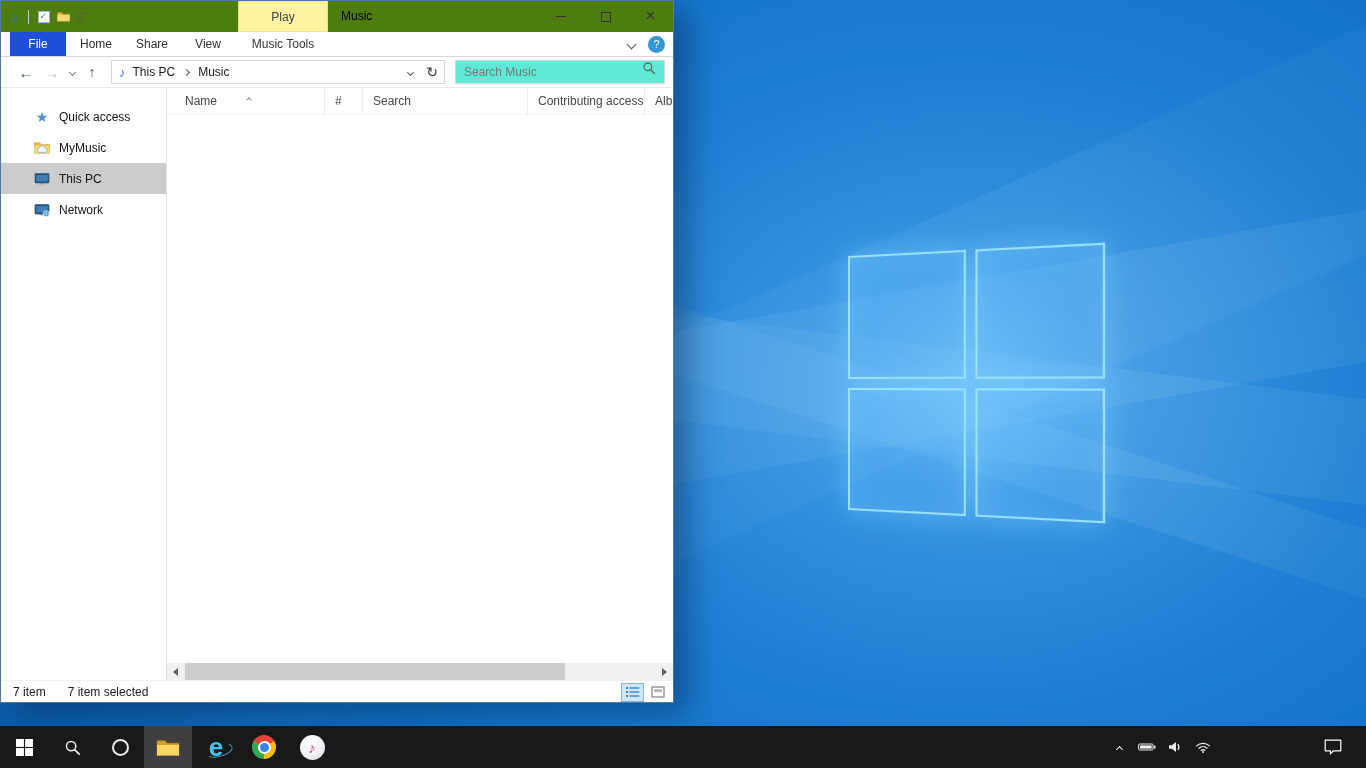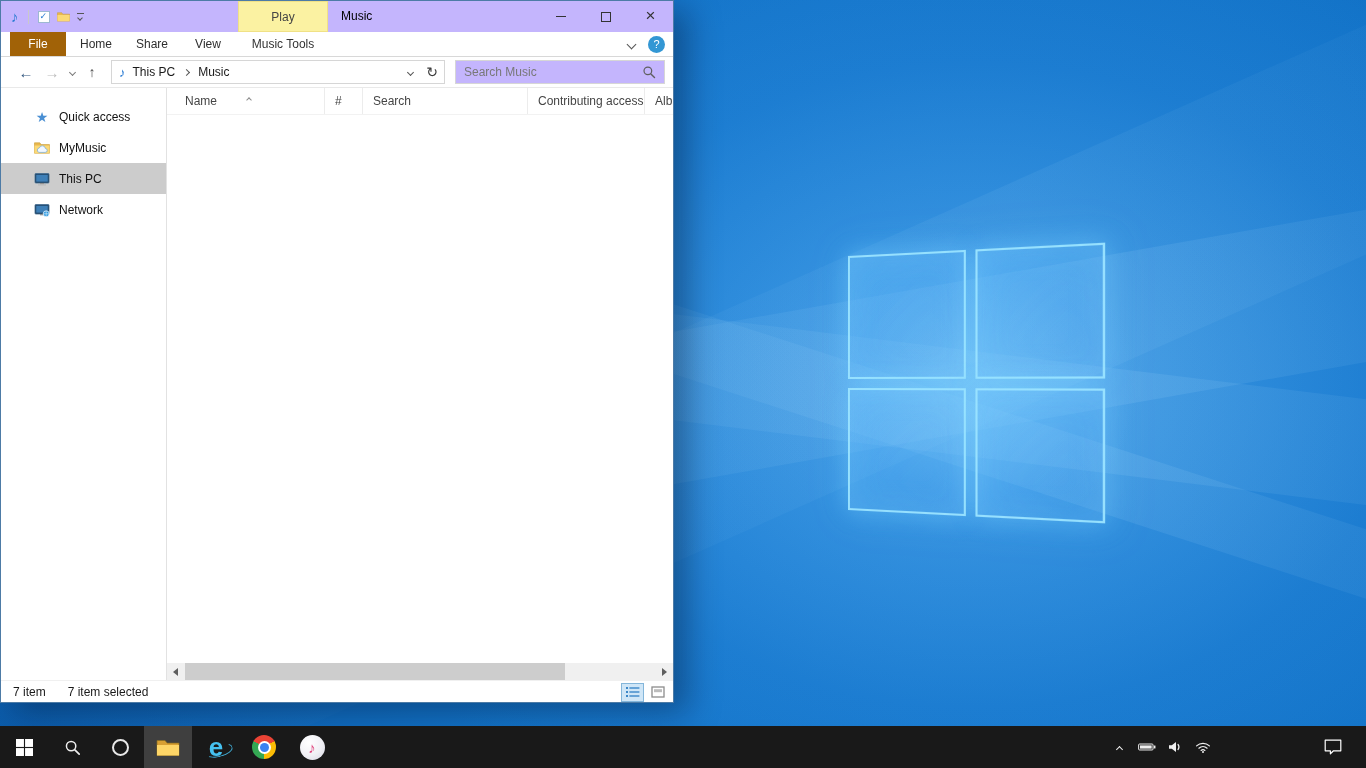--- a/index.html
+++ b/index.html
@@ -34,42 +34,42 @@
   .pane{border:2px solid rgba(155,228,255,.95);
     background:linear-gradient(135deg, rgba(95,185,250,.32), rgba(70,150,230,.10));
     box-shadow:0 0 22px rgba(120,210,255,.35), inset 0 0 30px rgba(140,215,255,.22)}
 
   
   .window{position:absolute;left:0;top:0;width:674px;height:703px;background:#fff;z-index:10;
     border:1px solid #4d7ba6;box-shadow:14px 10px 30px rgba(0,10,30,.35);
     display:flex;flex-direction:column}
 
   
-  .titlebar{height:31px;position:relative;flex:none;background:#c4b5fd}
+  .titlebar{height:31px;position:relative;flex:none;background:#4d7c0f}
   .qat{position:absolute;left:10px;top:0;height:31px;display:flex;align-items:center;gap:7px}
   .app-ic::before{content:"♪";color:#2b7cd3;font-size:15px}
   .qat-divider{width:1px;height:14px;background:#c9c9c9;margin:0 2px}
   .qat-check{width:12px;height:12px;border:1px solid #9db8d2;background:#fff;position:relative;display:inline-block}
   .qat-check::before{content:"✓";position:absolute;left:1px;top:-1px;font-size:9px;color:#2b7cd3}
   .qat-cust{display:inline-flex;flex-direction:column;align-items:center;gap:2px;color:#555}
   .qat-cust i{display:block;width:7px;height:1.3px;background:#555}
   .ctx-header{position:absolute;left:237px;top:0;width:90px;height:31px;background:#fbf2a2;border:1px solid #f0e186;
     display:flex;align-items:center;justify-content:center;color:#454545}
   .win-title{position:absolute;left:340px;top:0;line-height:31px;color:#000}
   .caption{position:absolute;right:0;top:0;display:flex}
   .cap-btn{width:45px;height:31px;display:flex;align-items:center;justify-content:center}
   .min-g{width:10px;height:1px;background:#333}
   .max-g{width:10px;height:10px;border:1px solid #333}
   .close-g::before{content:"×";font-size:17px;color:#333;line-height:10px}
 
   
   .tabrow{height:25px;display:flex;align-items:stretch;position:relative;border-bottom:1px solid #d8d8d8;flex:none;background:#fff}
   .tab{width:52px;text-align:center;color:#2e2e2e;line-height:24px}
   .tab+.tab{margin-left:4px}
-  .tab.file{width:56px;margin-left:9px;background:#a16207;color:#fff}
+  .tab.file{width:56px;margin-left:9px;background:#1d4ed8;color:#fff}
   .tab.ctx{position:absolute;left:237px;top:0;width:90px;margin:0;color:#333}
   .tabrow-right{position:absolute;right:8px;top:0;height:24px;display:flex;align-items:center;gap:13px}
   .collapse-btn{color:#555;display:flex;align-items:center}
   .help-btn{width:17px;height:17px;border-radius:50%;background:#3397d4;color:#fff;font-size:11px;line-height:17px;text-align:center}
 
   
   .toolbar{height:31px;display:flex;align-items:center;padding:0 6px 0 12px;flex:none;border-bottom:1px solid #e9e9e9;background:#fff}
   .navbtn{width:26px;height:24px;display:flex;align-items:center;justify-content:center}
   .i-back::before{content:"←";font-size:15px;color:#30557e}
   .i-fwd::before{content:"→";font-size:15px;color:#bcbcbc}
@@ -77,21 +77,21 @@
   .i-up::before{content:"↑";font-size:14px;color:#4a4a4a}
   .addressbar{margin-left:6px;width:334px;height:24px;border:1px solid #d6d6d6;display:flex;align-items:center;background:#fff}
   .addr-ic{margin:0 4px 0 7px}
   .addr-ic::before{content:"♪";color:#2b7cd3;font-size:13px}
   .crumb{padding:0 3px;color:#1a1a1a}
   .crumb-sep{margin:0 6px;color:#555;position:relative;top:-1px}
   .addr-spacer{flex:1}
   .addr-drop{width:20px;height:22px;display:flex;align-items:center;justify-content:center;color:#555}
   .addr-refresh{width:24px;height:22px;display:flex;align-items:center;justify-content:center}
   .addr-refresh::before{content:"↻";font-size:14px;color:#3a3a3a}
-  .searchbox{margin-left:10px;width:210px;height:24px;border:1px solid #d6d6d6;display:flex;align-items:center;background:#c4b5fd}
+  .searchbox{margin-left:10px;width:210px;height:24px;border:1px solid #d6d6d6;display:flex;background:#5eead4}
   .search-input{flex:1;border:0;outline:0;padding:0 2px 0 8px;font:inherit;color:#333;height:100%;min-width:0;background:transparent}
   .search-input::placeholder{color:#787878}
   .search-ic{color:#5f5f5f;margin:0 8px 0 2px;flex:none;display:flex}
 
   
   .main{flex:1;display:flex;min-height:0;background:#fff}
   .navpane{width:166px;border-right:1px solid #e2e2e2;padding-top:13px;flex:none}
   .np-item{height:31px;display:flex;align-items:center;padding-left:33px;gap:9px;color:#111;width:100%;text-align:right}
   .np-item.selected{background:#cccccc}
   .np-ic{width:16px;height:15px;flex:none;display:flex;align-items:center;justify-content:center}

